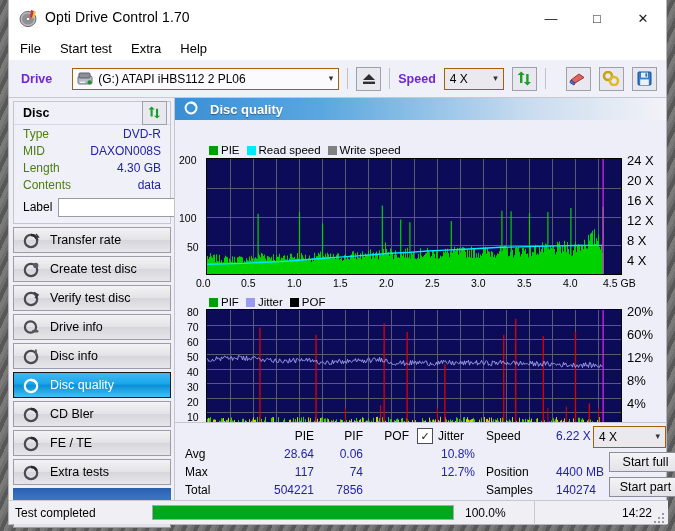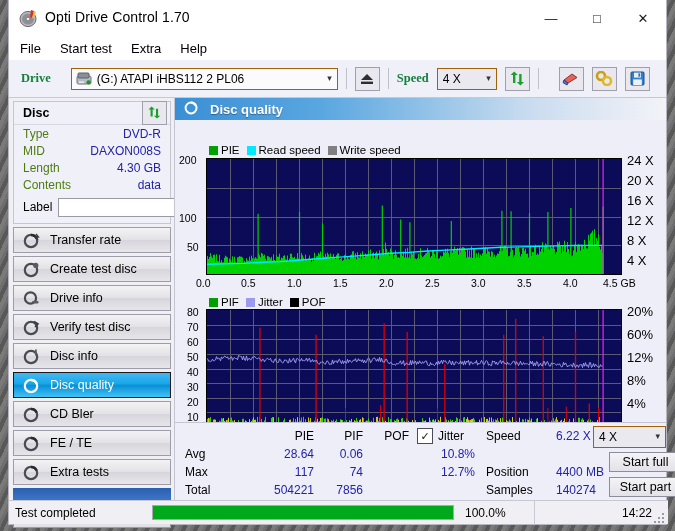--- a/index.html
+++ b/index.html
@@ -26,21 +26,21 @@
   #titlebar .tl-text{position:absolute;left:36px;top:9px;font-size:14px;color:#000;letter-spacing:.1px;}
   .winbtns{position:absolute;right:0;top:0;height:37px;display:flex;}
   .winbtn{width:46px;height:37px;display:flex;align-items:center;justify-content:center;
     font-size:13px;color:#1a1a1a;background:#fff;}
   
   #menubar{height:23px;background:#fff;display:flex;align-items:center;padding-left:11px;}
   #menubar .mi{font-size:13px;color:#000;margin-right:19px;white-space:nowrap;}
   
   #drivebar{height:38px;background:#f0f0f8;border-bottom:1px solid #c8c8d4;
     display:flex;align-items:center;padding-left:12px;box-sizing:border-box;}
-  .lbl-bold{font-weight:bold;font-size:12.5px;color:#15803d;font-family:Liberation Serif, serif;}
+  .lbl-bold{font-weight:bold;font-size:12.5px;color:#6d28d9;}
   .combo{
     background:#fbfbfd;border:1px solid #a16207;height:22px;box-sizing:border-box;
     display:flex;align-items:center;position:relative;font-size:12px;color:#000;
   }
   .combo .arrow{position:absolute;right:5px;top:50%;transform:translateY(-60%);
     font-size:9px;color:#333;}
   .combo.gray{background:#e9e9ef;}
   #drive-combo{width:267px;margin-left:20px;padding-left:4px;}
   #drive-combo .dicon{width:16px;height:15px;margin-right:5px;flex:none;}
   .tbtn{width:25px;height:24px;background:#e8e8ee;border:1px solid #a0a0ac;
@@ -272,34 +272,34 @@
           <svg width="17" height="17" viewBox="0 0 17 17">
               <circle cx="8" cy="9" r="6.2" fill="none" stroke="#4a4a52" stroke-width="2.2"></circle>
               <circle cx="12.8" cy="4.4" r="2.6" fill="#5a5a62"></circle>
             </svg>
         </span>
         <span class="tx">Create test disc</span>
       </div>
       <div class="nav">
         <span class="ic">
           <svg width="17" height="17" viewBox="0 0 17 17">
+              <circle cx="8" cy="9" r="6.2" fill="none" stroke="#4a4a52" stroke-width="2.2"></circle>
+              <path d="M11 2.5 L15 5 L12 8" stroke="#3a3a42" stroke-width="1.6" fill="none"></path>
+            </svg>
+        </span>
+        <span class="tx">Verify test disc</span>
+      </div>
+      <div class="nav">
+        <span class="ic">
+          <svg width="17" height="17" viewBox="0 0 17 17">
               <circle cx="7.5" cy="8" r="5.6" fill="none" stroke="#4a4a52" stroke-width="2.2"></circle>
               <rect x="9" y="11" width="6.5" height="2.6" rx="1" fill="#5a5a62"></rect>
             </svg>
         </span>
         <span class="tx">Drive info</span>
-      </div>
-      <div class="nav">
-        <span class="ic">
-          <svg width="17" height="17" viewBox="0 0 17 17">
-              <circle cx="8" cy="9" r="6.2" fill="none" stroke="#4a4a52" stroke-width="2.2"></circle>
-              <path d="M11 2.5 L15 5 L12 8" stroke="#3a3a42" stroke-width="1.6" fill="none"></path>
-            </svg>
-        </span>
-        <span class="tx">Verify test disc</span>
       </div>
       <div class="nav">
         <span class="ic">
           <svg width="17" height="17" viewBox="0 0 17 17">
               <circle cx="8" cy="9" r="6.2" fill="none" stroke="#4a4a52" stroke-width="2.2"></circle>
               <rect x="12" y="1.5" width="1.8" height="6" fill="#5a5a62"></rect>
             </svg>
         </span>
         <span class="tx">Disc info</span>
       </div>

